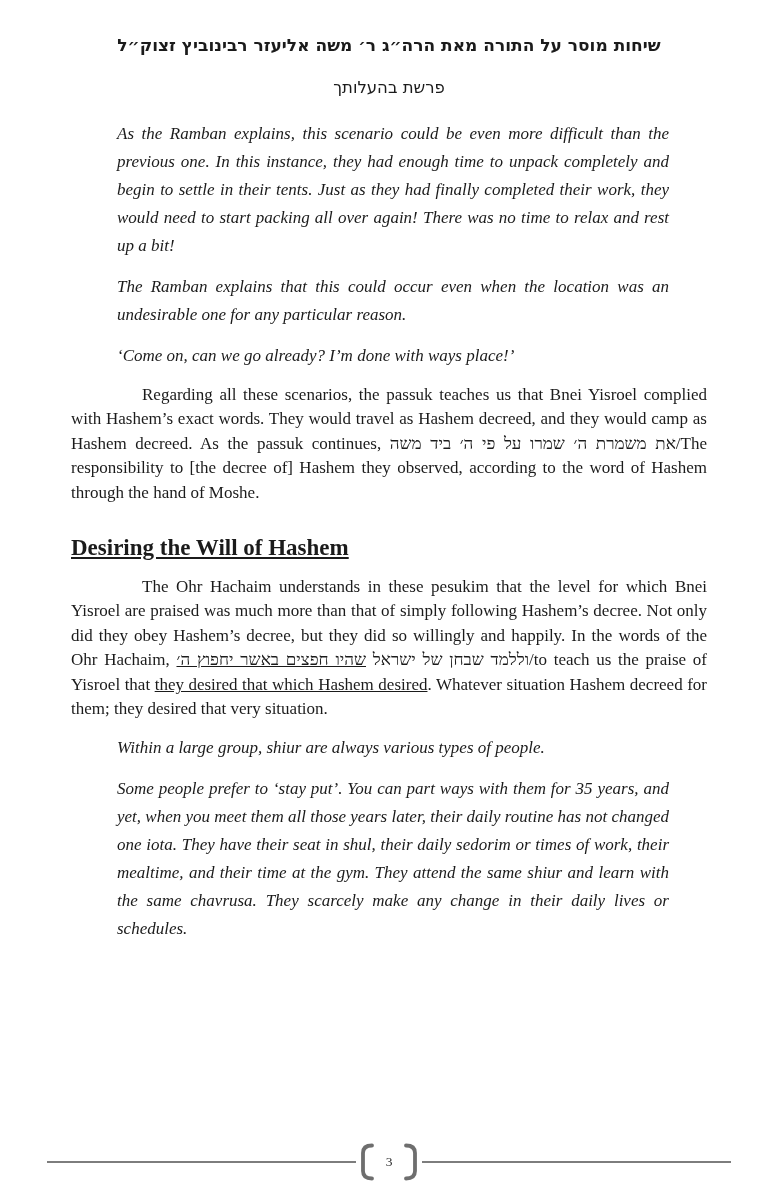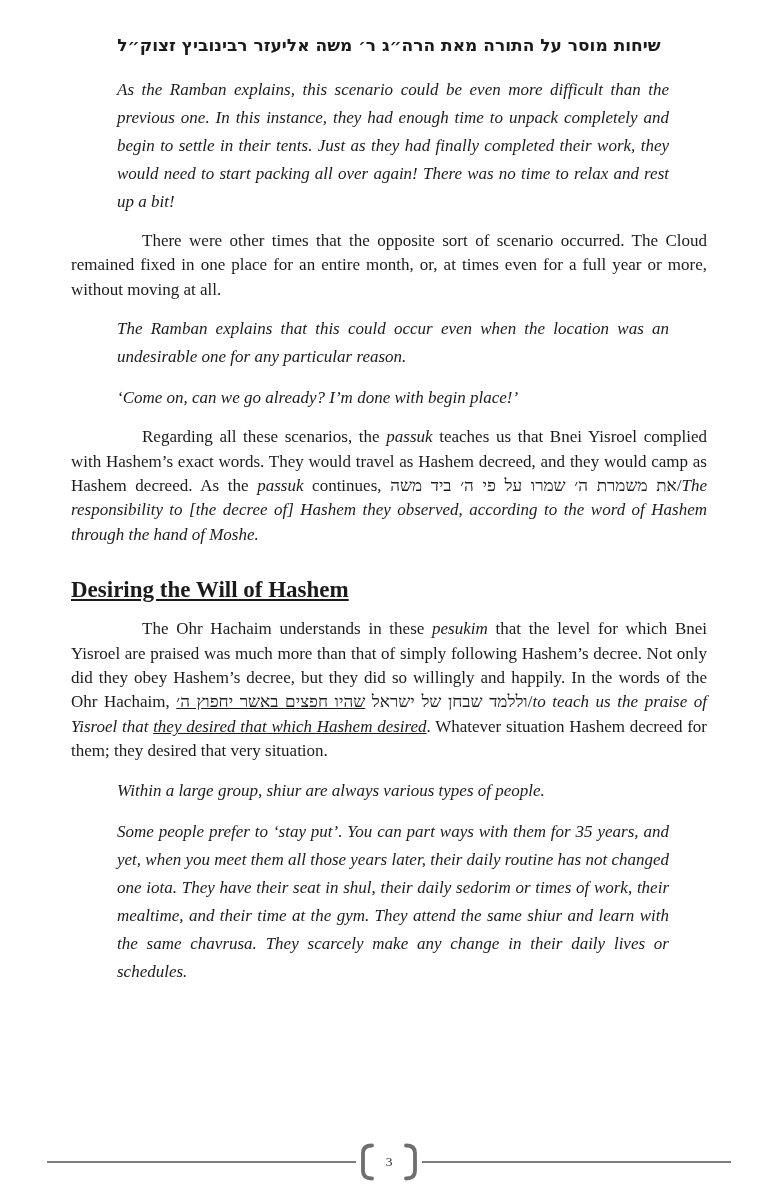--- a/index.html
+++ b/index.html
@@ -48,21 +48,21 @@
     font-style: italic;
     margin: 0 38px 13px 46px;
   }
   h2.heading {
     font-size: 23px;
     font-weight: bold;
     text-decoration: underline;
     margin: 30px 0 14px 0;
     line-height: 26px;
   }
-  .seg.i { font-style: italic; }
+  .seg.i { }
   .seg.u { text-decoration: underline; }
   .seg.he {
     font-style: normal;
     font-family: Liberation Serif, serif;
   }
   .footer {
     position: absolute;
     left: 47px; right: 45px;
     top: 1142px;
     height: 40px;
@@ -82,26 +82,26 @@
     line-height: 1;
   }
 </style>
 </head>
 <body>
 
 <div class="page">
 
   <div class="hebrew-title" dir="rtl">שיחות מוסר על התורה מאת הרה״ג ר׳ משה אליעזר רבינוביץ זצוק״ל</div>
 
+  <div class="hebrew-subtitle" dir="rtl">פרשת בהעלותך</div>
 
   <div class="blocks">
       <p class="quote"><span class="seg">As the Ramban explains, this scenario could be even more difficult than the previous one. In this instance, they had enough time to unpack completely and begin to settle in their tents. Just as they had finally completed their work, they would need to start packing all over again! There was no time to relax and rest up a bit!</span></p>
-      <p class="para"><span class="seg">There were other times that the opposite sort of scenario occurred. The Cloud remained fixed in one place for an entire month, or, at times even for a full year or more, without moving at all.</span></p>
       <p class="quote"><span class="seg">The Ramban explains that this could occur even when the location was an undesirable one for any particular reason.</span></p>
-      <p class="quote"><span class="seg">‘Come on, can we go already? I’m done with begin place!’</span></p>
+      <p class="quote"><span class="seg">‘Come on, can we go already? I’m done with ways place!’</span></p>
       <p class="para"><span class="seg">Regarding all these scenarios, the </span><span class="seg i">passuk</span><span class="seg"> teaches us that Bnei Yisroel complied with Hashem’s exact words. They would travel as Hashem decreed, and they would camp as Hashem decreed. As the </span><span class="seg i">passuk</span><span class="seg"> continues, </span><span class="seg he">את משמרת ה׳ שמרו על פי ה׳ ביד משה</span><span class="seg">/</span><span class="seg i">The responsibility to [the decree of] Hashem they observed, according to the word of Hashem through the hand of Moshe.</span></p>
       <h2 class="heading"><span class="seg">Desiring the Will of Hashem</span></h2>
       <p class="para"><span class="seg">The Ohr Hachaim understands in these </span><span class="seg i">pesukim</span><span class="seg"> that the level for which Bnei Yisroel are praised was much more than that of simply following Hashem’s decree. Not only did they obey Hashem’s decree, but they did so willingly and happily. In the words of the Ohr Hachaim, </span><span class="seg he">וללמד שבחן של ישראל </span><span class="seg u he">שהיו חפצים באשר יחפוץ ה׳</span><span class="seg">/</span><span class="seg i">to teach us the praise of Yisroel that </span><span class="seg i u">they desired that which Hashem desired</span><span class="seg">. Whatever situation Hashem decreed for them; they desired that very situation.</span></p>
       <p class="quote"><span class="seg">Within a large group, shiur are always various types of people.</span></p>
       <p class="quote"><span class="seg">Some people prefer to ‘stay put’. You can part ways with them for 35 years, and yet, when you meet them all those years later, their daily routine has not changed one iota. They have their seat in shul, their daily sedorim or times of work, their mealtime, and their time at the gym. They attend the same shiur and learn with the same chavrusa. They scarcely make any change in their daily lives or schedules.</span></p>
     </div>
 
 </div>
 
 <div class="footer">

